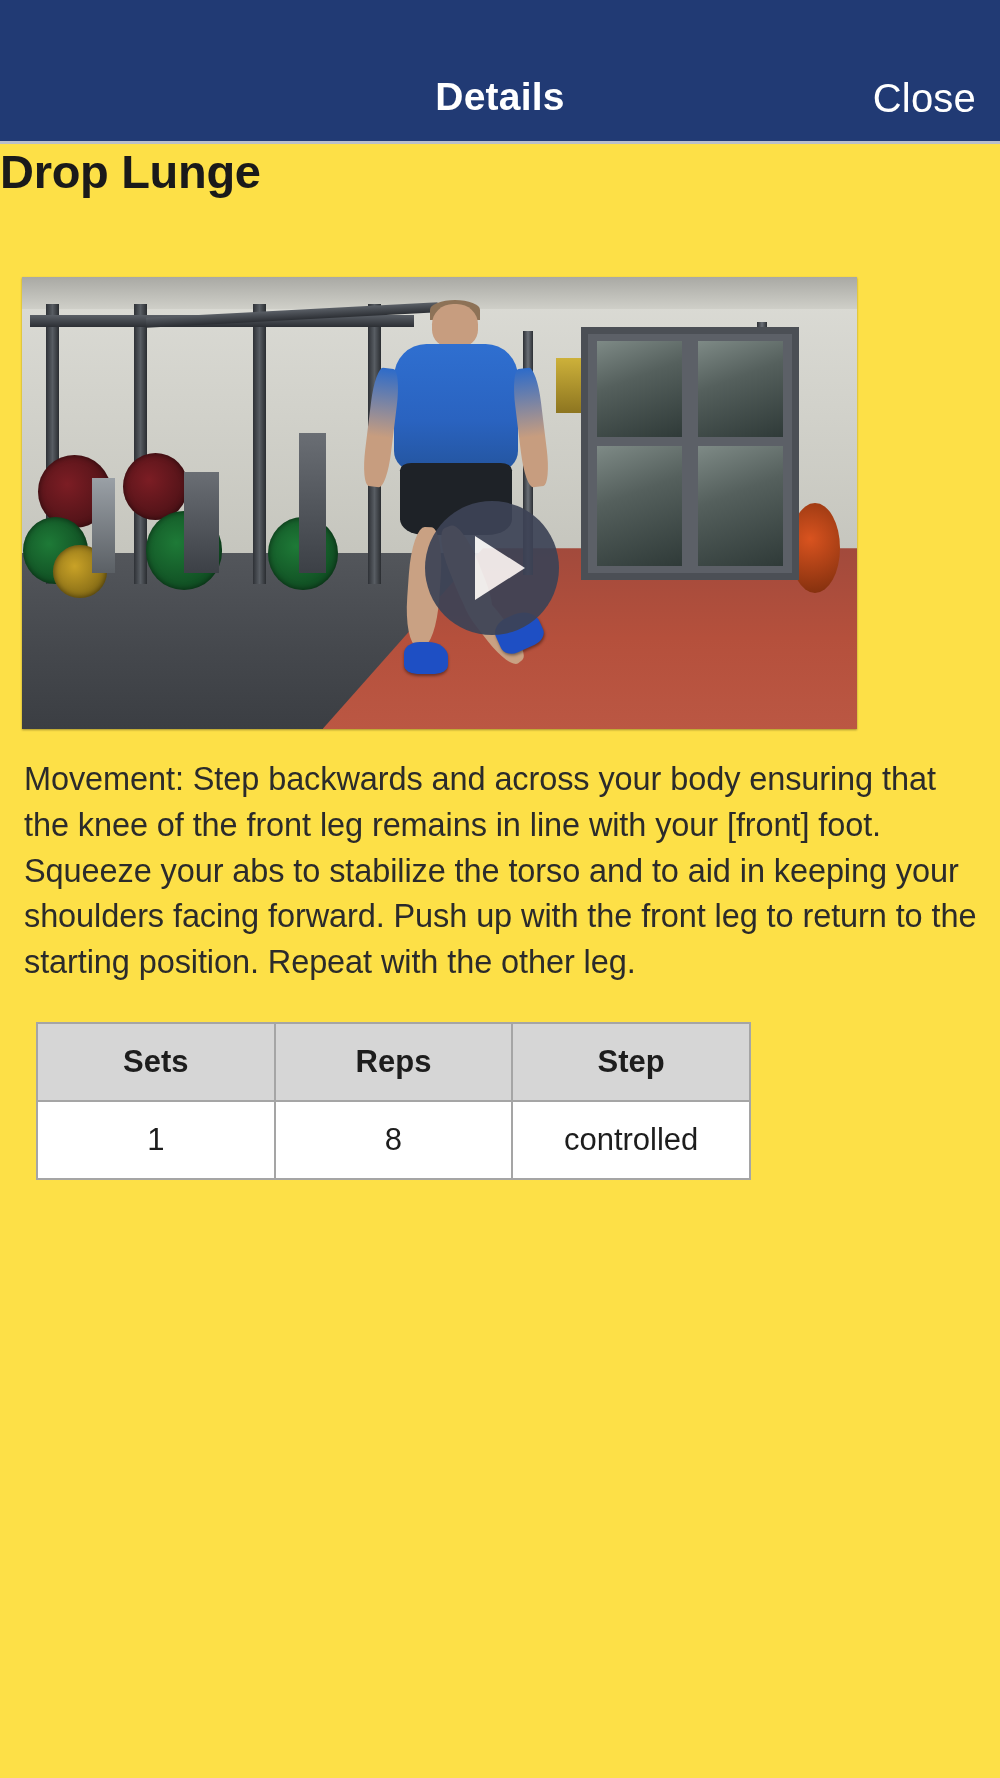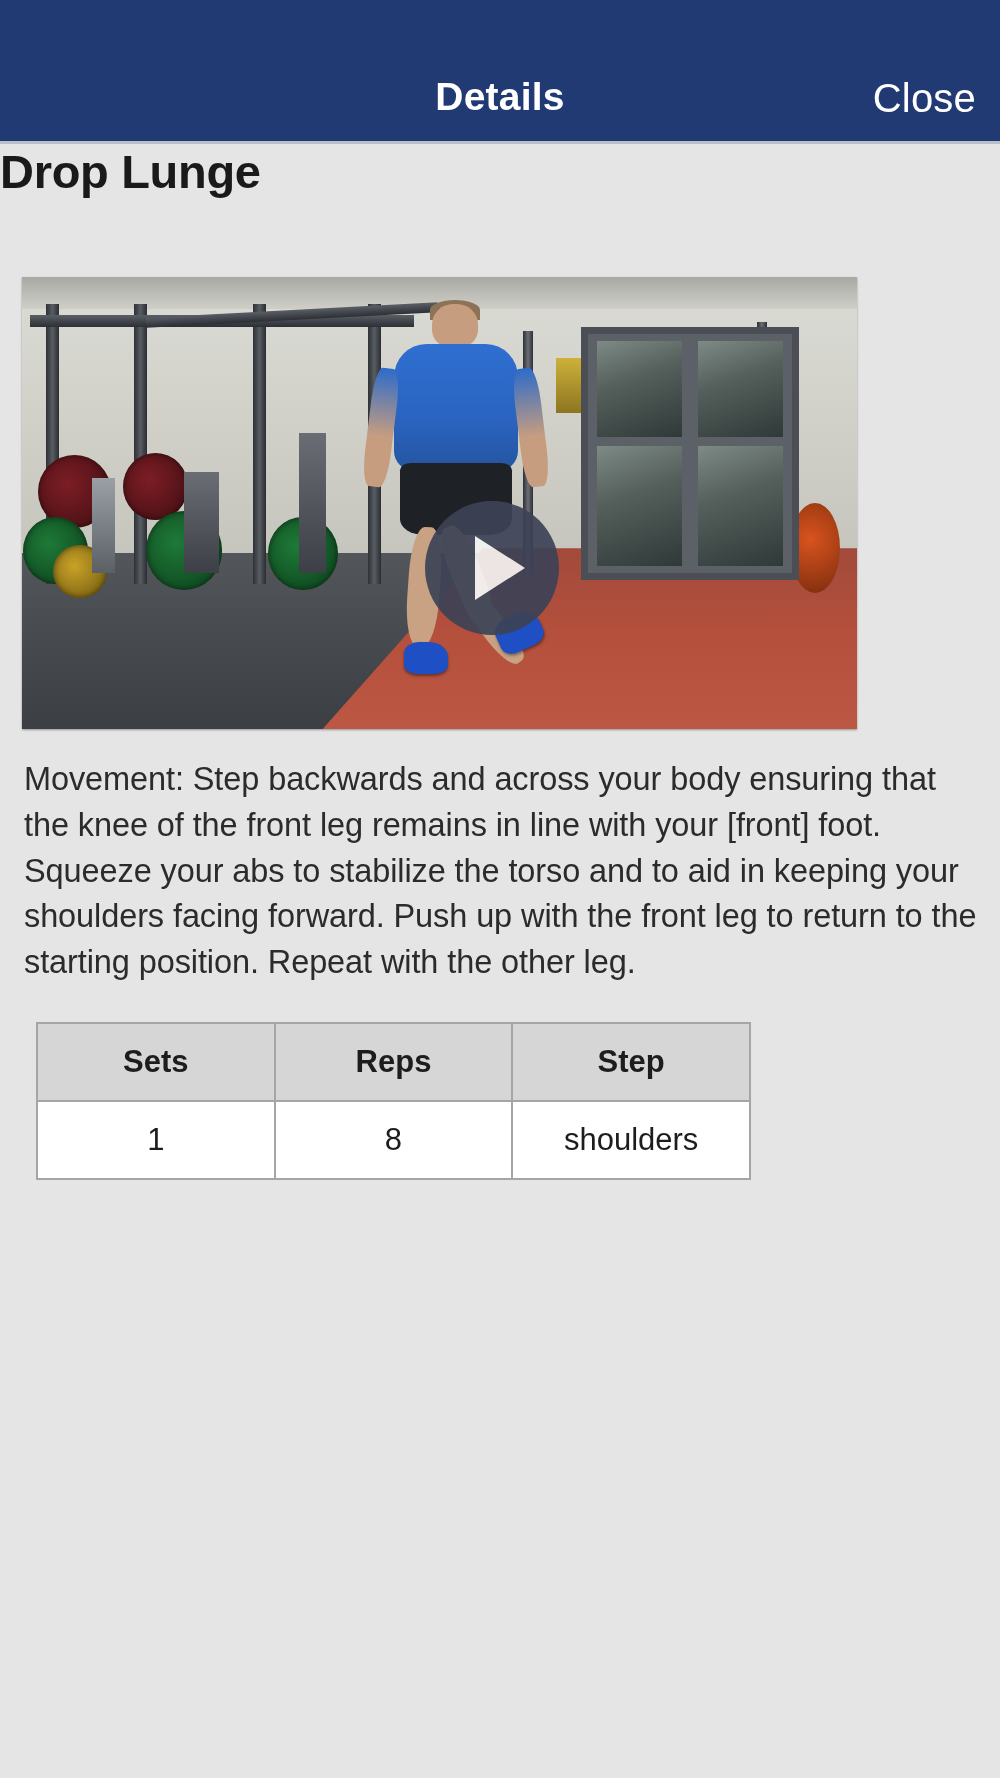--- a/index.html
+++ b/index.html
@@ -2,21 +2,21 @@
 <html><head>
 <meta charset="utf-8">
 <style>
   * { box-sizing: border-box; margin: 0; padding: 0; }
   html, body {
     width: 1000px; height: 1778px;
     background: #ffffff;
     font-family: "Liberation Sans", sans-serif;
     overflow: hidden;
   }
-  .app { position: relative; width: 1000px; height: 1778px; background:#e5e5e5; }
+  .app { position: relative; width: 1000px; height: 1778px; background:#fde047; }
 
   
   .navbar {
     position: relative;
     height: 141px;
     background: #213a74;
     display: flex;
     align-items: flex-end;
     justify-content: center;
     padding-bottom: 22px;
@@ -279,18 +279,18 @@
       <tr>
         <th>Sets</th>
         <th>Reps</th>
         <th>Step</th>
       </tr>
     </thead>
     <tbody>
       <tr>
         <td>1</td>
         <td>8</td>
-        <td>shoulders</td>
+        <td>controlled</td>
       </tr>
     </tbody>
   </table>
 
 </div>
 
 </body></html>

